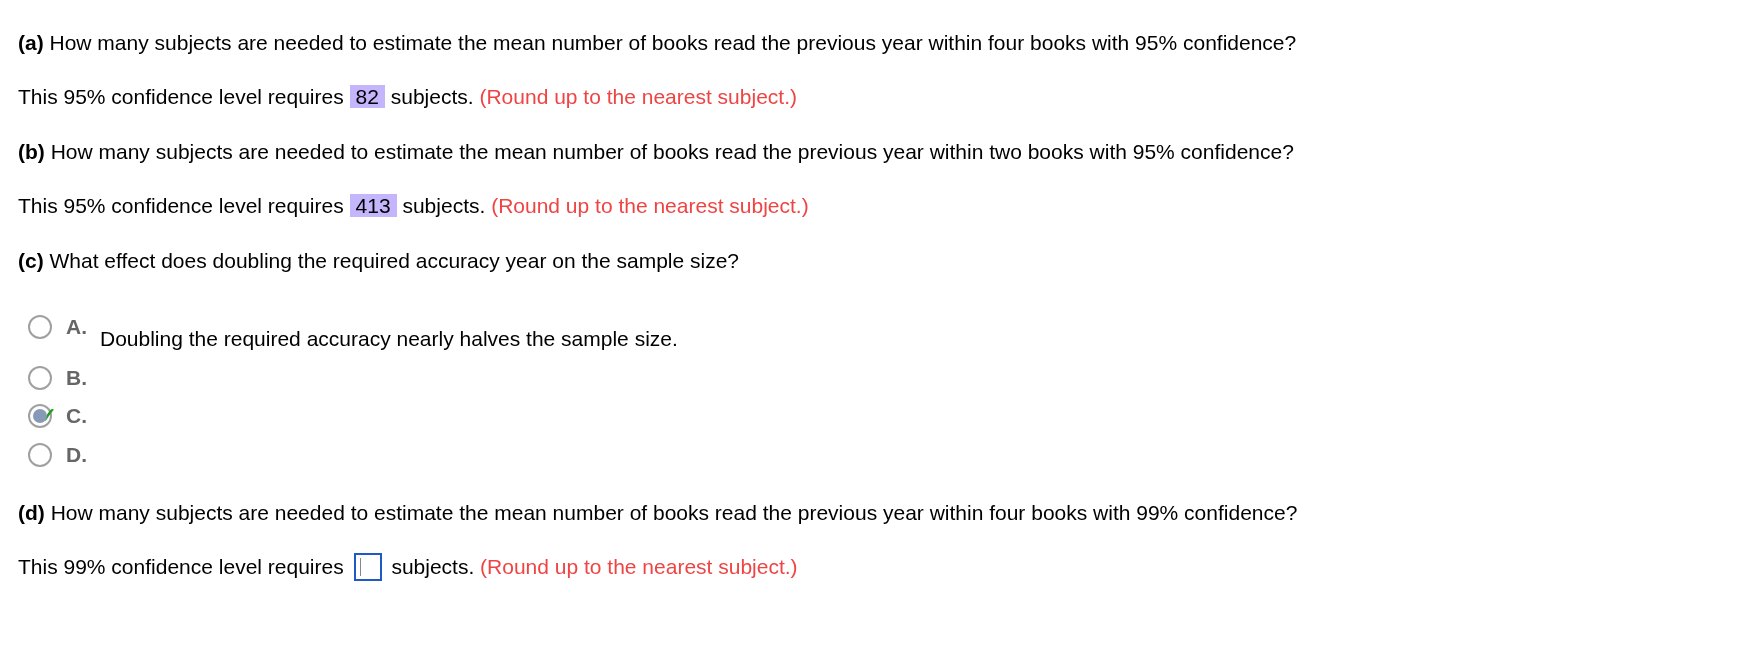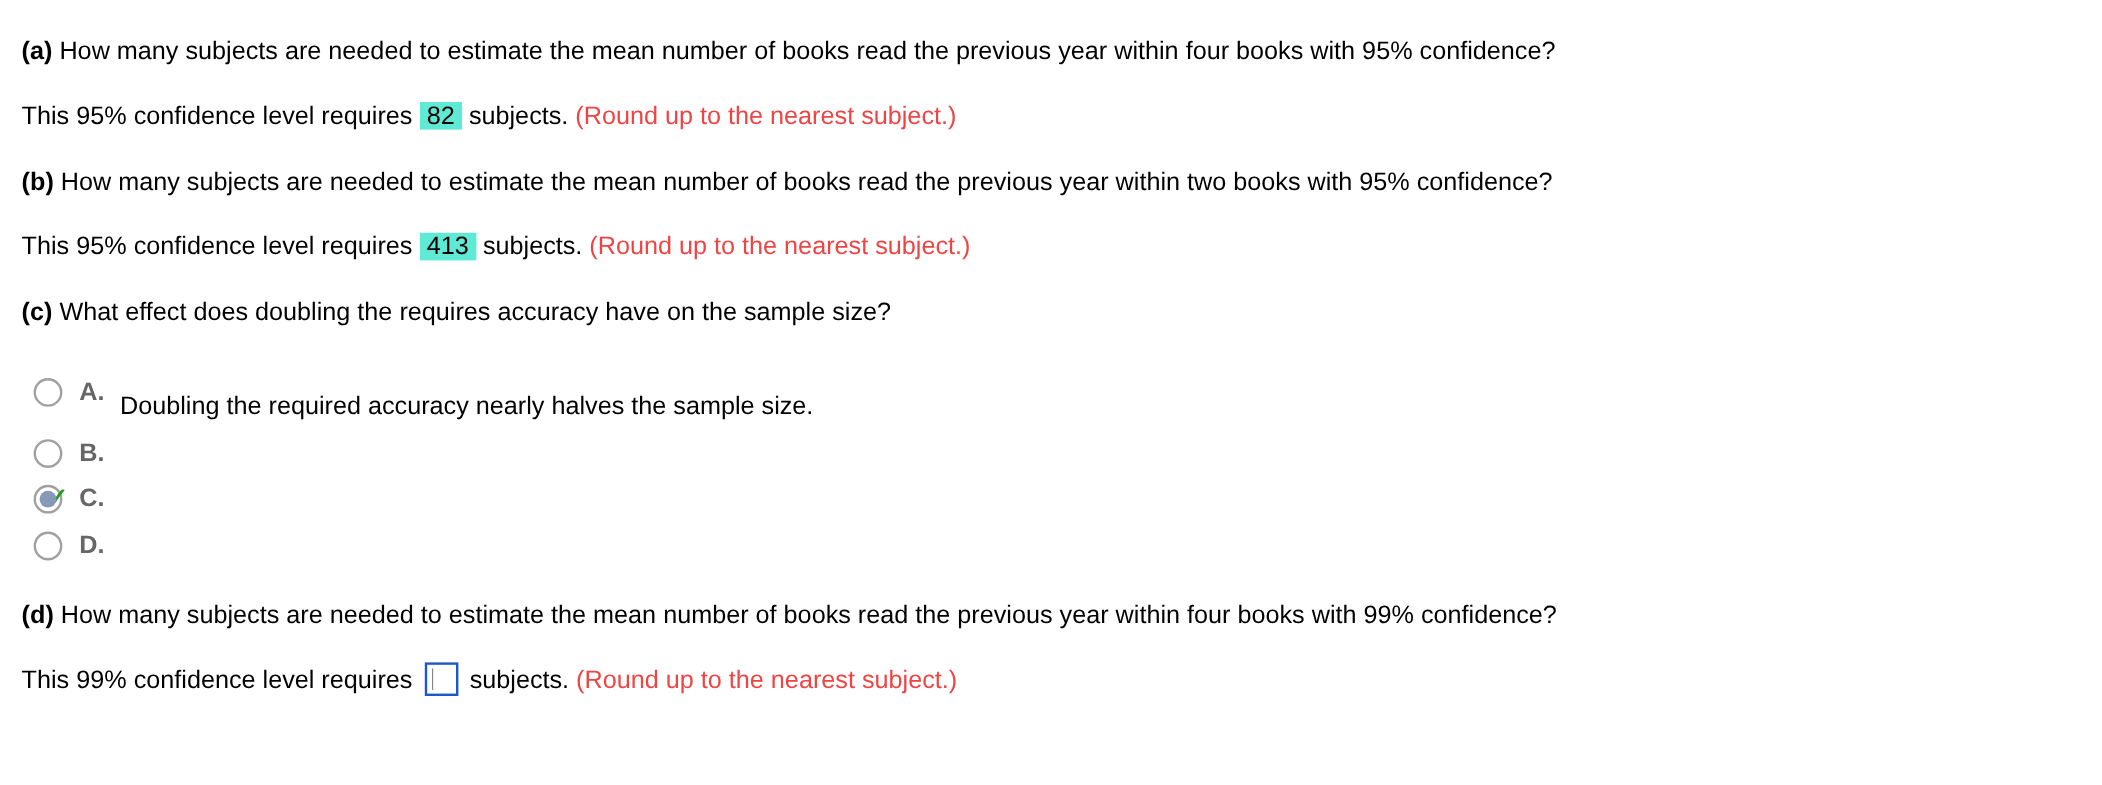--- a/index.html
+++ b/index.html
@@ -11,21 +11,21 @@
     padding: 14px 18px;
     line-height: 1.45;
   }
   .para {
     margin: 14px 0 24px 0;
   }
   .bold-label {
     font-weight: bold;
   }
   .filled-answer {
-    background: #5eead4;
+    background: #c4b5fd;
     padding: 0 6px;
   }
   .hint {
     color: #ef4444;
   }
   .options {
     margin: 18px 0 28px 10px;
   }
   .option-row {
     display: flex;
@@ -108,21 +108,21 @@
 </div>
 <div class="para">
   <span>This 95% confidence level requires</span>
   <span class="filled-answer">413</span>
   <span>subjects.</span>
   <span class="hint">(Round up to the nearest subject.)</span>
 </div>
 
 <div class="para">
   <span class="bold-label">(c)</span>
-  <span>What effect does doubling the requires accuracy have on the sample size?</span>
+  <span>What effect does doubling the required accuracy year on the sample size?</span>
 </div>
 <div class="options" id="options-c">
     <div class="option-row">
       <div class="radio"></div>
       <span class="option-letter">A.</span>
       <span class="option-text">Doubling the required accuracy nearly halves the sample size.</span>
     </div>
     <div class="option-row">
       <div class="radio"></div>
       <span class="option-letter">B.</span>

